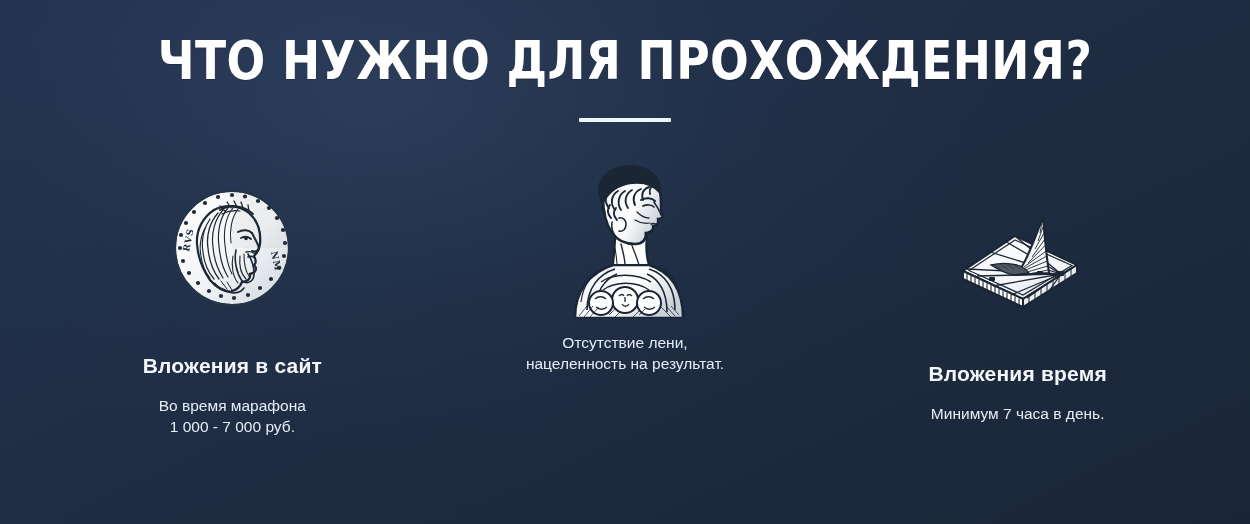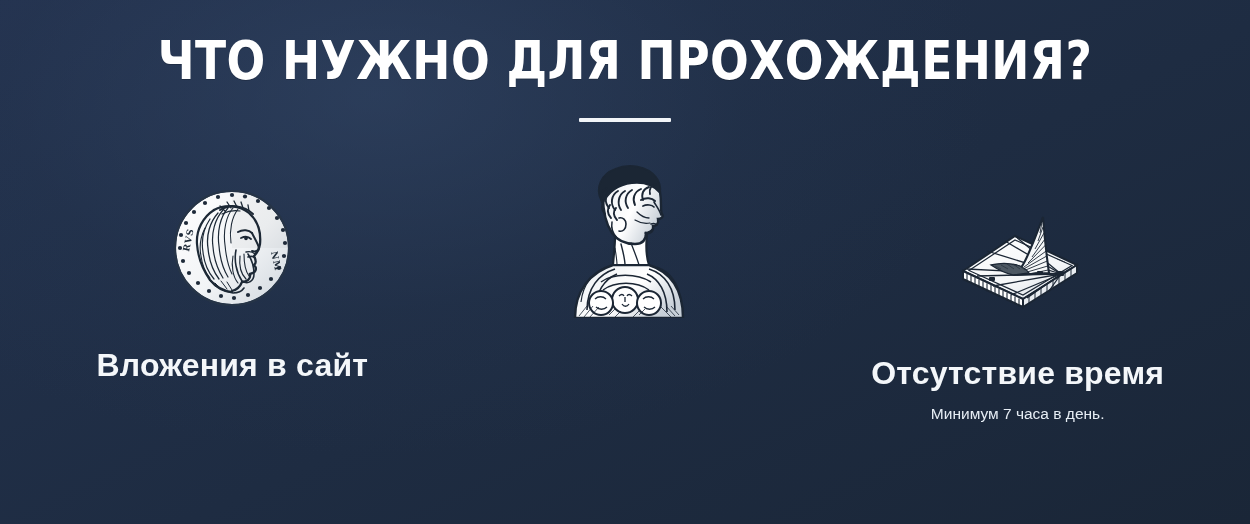--- a/index.html
+++ b/index.html
@@ -88,21 +88,21 @@
   .icon-wrap {
     height: 168px;
     display: flex;
     align-items: flex-end;
     justify-content: center;
   }
   .icon-wrap svg { display: block; }
 
   .col-heading {
     margin: 18px 0 0 0;
-    font-size: 32px;
+    font-size: 21px;
     line-height: 31px;
     font-weight: 700;
     color: #f4f7fa;
     letter-spacing: 0.2px;
     white-space: nowrap;
   }
   .col-desc {
     margin: 14px 0 0 0;
     font-size: 15.5px;
     line-height: 21px;
@@ -215,20 +215,24 @@
               <text x="19" y="66" transform="rotate(-78 19 66)" letter-spacing="1">RVS</text>
               <text x="101" y="66" transform="rotate(78 101 66)" letter-spacing="1">NM</text>
             </g>
 
             <path d="M62 5 A57 57 0 0 1 119 62 L62 62 Z" fill="rgba(0,0,0,0.03)"></path>
           </g>
           <circle cx="62" cy="62" r="57" fill="none" stroke="#263447" stroke-width="2.2"></circle>
         </svg>
       </div>
       <div class="col-heading">Вложения в сайт</div>
+      <p class="col-desc">
+        <span class="line">Во время марафона</span>
+        <span class="line">1 000 - 7 000 руб.</span>
+      </p>
     </div>
 
     <div class="col col-bust">
       <div class="icon-wrap">
         <svg width="136" height="158" viewBox="0 0 136 158" aria-hidden="true">
           <defs>
             <linearGradient id="bustFace" x1="0" y1="0" x2="1" y2="0.6">
               <stop offset="0%" stop-color="#e9edf1"></stop>
               <stop offset="60%" stop-color="#ffffff"></stop>
               <stop offset="100%" stop-color="#c8d0d8"></stop>
@@ -308,20 +312,24 @@
             </g>
           </g>
 
           <g stroke="#1b2634" stroke-width="0.9" opacity="0.85">
             <path d="M22 156 L30 146 M27 157 L36 146 M32 158 L42 147"></path>
             <path d="M104 147 L114 157 M109 146 L118 156 M114 146 L122 155"></path>
             <path d="M52 155 L58 149 M58 157 L64 151 M76 157 L82 151 M82 155 L88 149"></path>
           </g>
         </svg>
       </div>
+      <p class="col-desc">
+        <span class="line">Отсутствие лени,</span>
+        <span class="line">нацеленность на результат.</span>
+      </p>
     </div>
 
     <div class="col col-sundial">
       <div class="icon-wrap">
         <svg width="130" height="106" viewBox="0 0 130 106" aria-hidden="true">
           <defs>
             <linearGradient id="dialTop" x1="0" y1="0" x2="0.7" y2="1">
               <stop offset="0%" stop-color="#ffffff"></stop>
               <stop offset="70%" stop-color="#f4f6f8"></stop>
               <stop offset="100%" stop-color="#dfe4e9"></stop>
@@ -379,21 +387,21 @@
             <rect x="84" y="68" width="6" height="4" rx="1"></rect>
             <rect x="104" y="68" width="7" height="5" rx="1"></rect>
             <rect x="36" y="74" width="6" height="4" rx="1"></rect>
           </g>
 
           <g stroke="#1b2634" stroke-width="0.8" opacity="0.7">
             <path d="M104 56 L112 59 M106 54 L114 57"></path>
           </g>
         </svg>
       </div>
-      <div class="col-heading">Отсутствие время</div>
+      <div class="col-heading">Вложения время</div>
       <p class="col-desc">
         <span class="line">Минимум 7 часа в день.</span>
         <span class="line"></span>
       </p>
     </div>
 
   </div>
 </div>
 
 </body></html>

